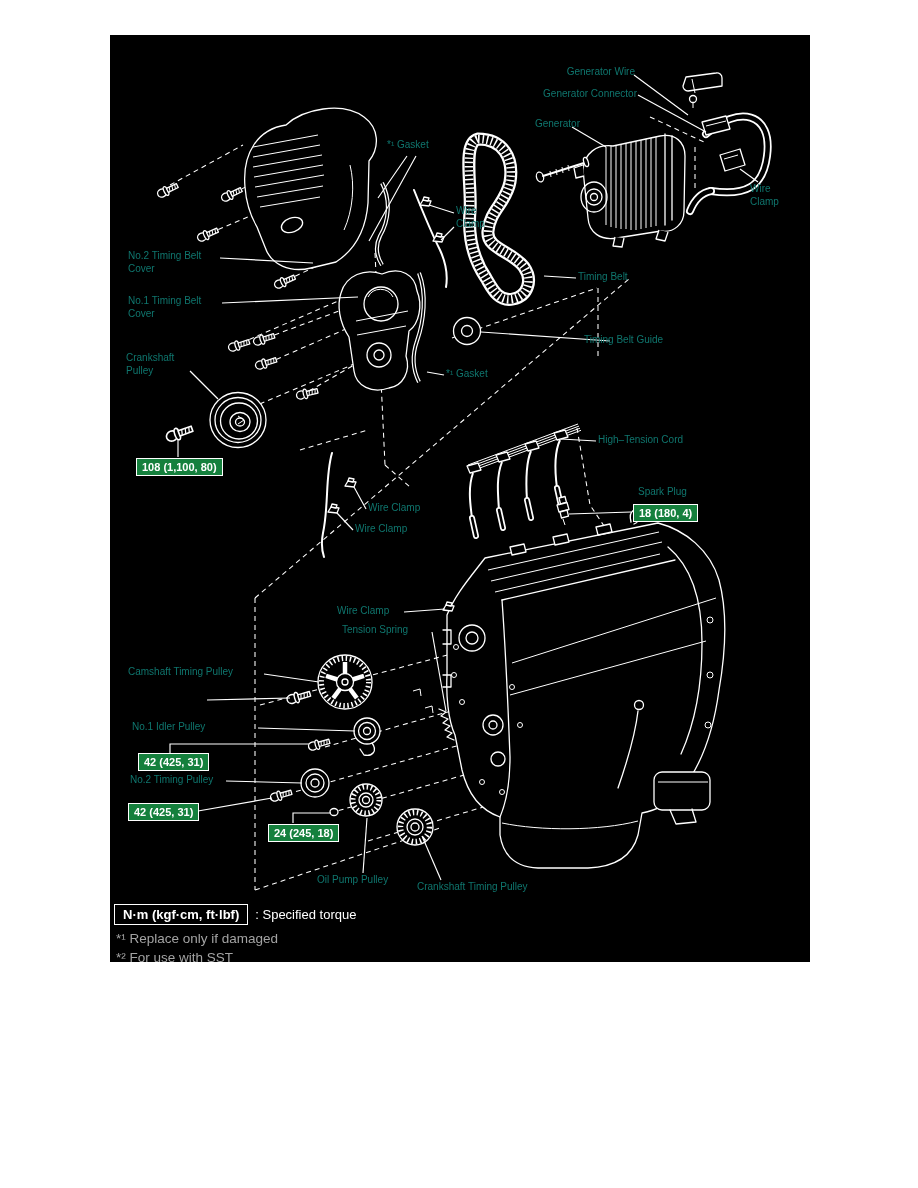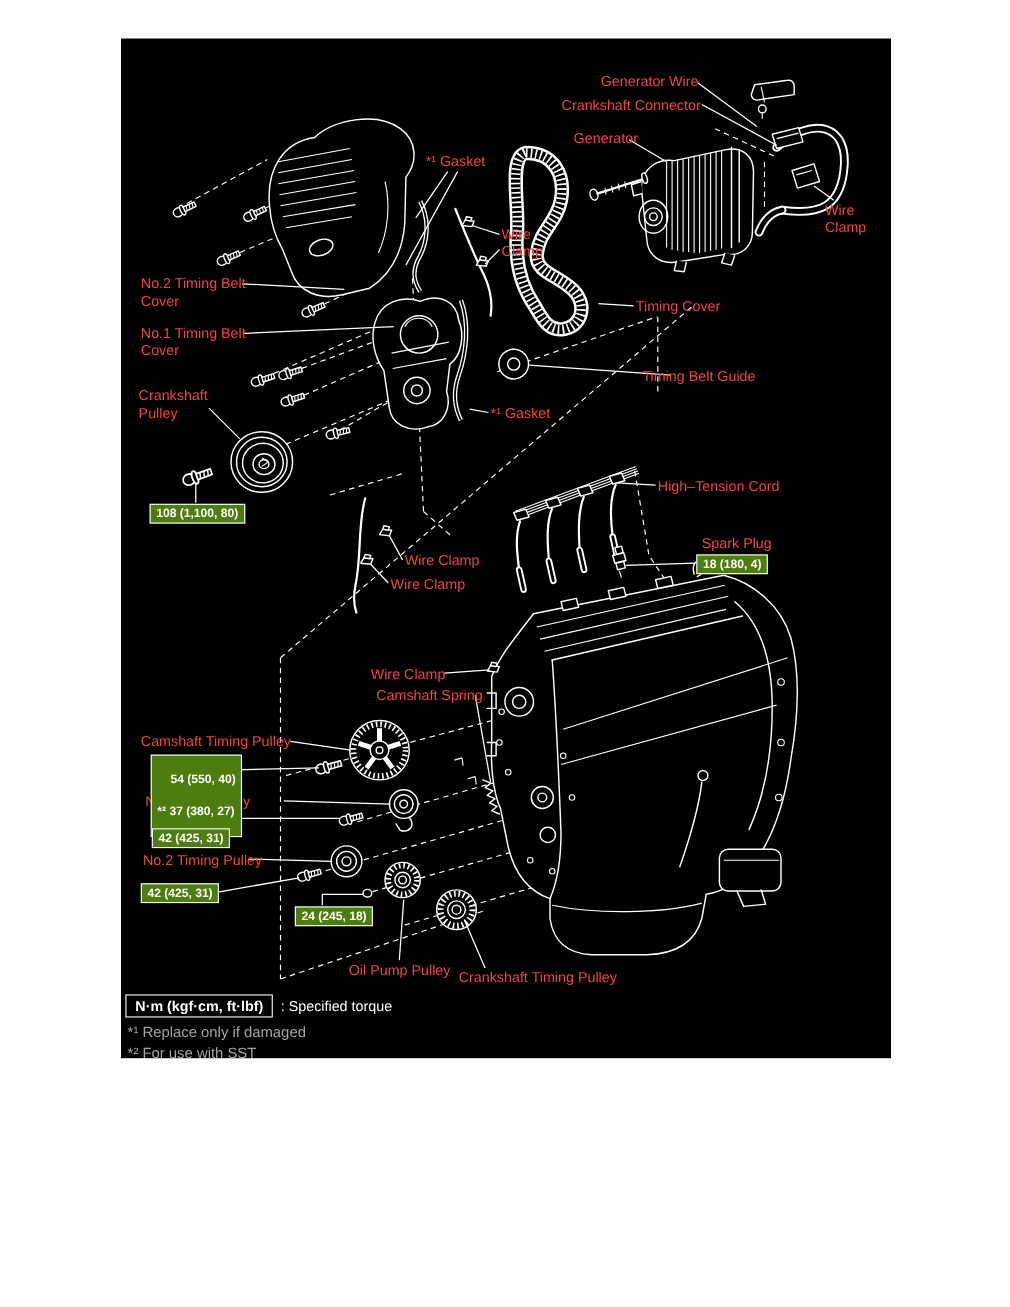--- a/index.html
+++ b/index.html
@@ -1,22 +1,22 @@
 <!DOCTYPE html>
 <html><head>
 <meta charset="utf-8">
 <style>
   html,body{margin:0;padding:0;background:#ffffff;}
   #page{position:relative;width:918px;height:1188px;background:#ffffff;overflow:hidden;
         font-family:"Liberation Sans",sans-serif;}
   #panel{position:absolute;left:110px;top:35px;width:700px;height:927px;background:#000000;}
   #art{position:absolute;left:0;top:0;}
-  .lbl{position:absolute;color:#ef4444;font-size:13px;line-height:1.25;white-space:pre-line;}
+  .lbl{position:absolute;color:#0f766e;font-size:10px;line-height:1.25;white-space:pre-line;}
   .r{text-align:right;}
-  .tq{position:absolute;color:#fff;background:#4d7c0f;border:1.6px solid #fff;
+  .tq{position:absolute;color:#fff;background:#15803d;border:1.6px solid #fff;
       font-size:11px;font-weight:bold;line-height:1.3;padding:1px 5px;white-space:pre-line;}
   .tq .in{padding-left:12px;}
   .legend{position:absolute;left:4px;top:869px;display:flex;align-items:center;gap:7px;
           color:#fff;font-size:13px;}
   .legend .ub{border:1.8px solid #fff;padding:2px 8px;font-weight:bold;white-space:nowrap;}
   .fn{position:absolute;color:#a3a3a3;font-size:13.5px;}
   
   .w{stroke:#fff;fill:none;stroke-width:1.3;stroke-linecap:round;stroke-linejoin:round;}
   .wf{stroke:#fff;fill:#000;stroke-width:1.3;stroke-linejoin:round;}
   .w2{stroke:#fff;fill:none;stroke-width:2;stroke-linecap:round;}
@@ -343,53 +343,49 @@
         <path class="ld" d="M60,719 L60,709 L199,709"></path>
         <path class="ld" d="M116,746 L192,748"></path>
         <path class="ld" d="M88,776 L162,763"></path>
         <path class="ld" d="M183,788 L183,778 L221,778"></path>
         <path class="ld" d="M253,838 L257,783"></path>
         <path class="ld" d="M331,845 L312,801"></path>
       </g>
     </svg>
 
     <div class="lbl r" style="left:405px;top:31px;width:120px">Generator Wire</div>
-    <div class="lbl r" style="left:390px;top:53px;width:137px">Crankshaft Connector</div>
+    <div class="lbl r" style="left:390px;top:53px;width:137px">Generator Connector</div>
     <div class="lbl r" style="left:395px;top:83px;width:75px">Generator</div>
     <div class="lbl" style="left:640px;top:148px">Wire
 Clamp</div>
     <div class="lbl" style="left:277px;top:104px">*¹ Gasket</div>
     <div class="lbl" style="left:346px;top:170px">Wire
 Clamp</div>
     <div class="lbl" style="left:18px;top:215px">No.2 Timing Belt
 Cover</div>
     <div class="lbl" style="left:18px;top:260px">No.1 Timing Belt
 Cover</div>
-    <div class="lbl" style="left:468px;top:236px">Timing Cover</div>
+    <div class="lbl" style="left:468px;top:236px">Timing Belt</div>
     <div class="lbl" style="left:474px;top:299px">Timing Belt Guide</div>
     <div class="lbl" style="left:16px;top:317px">Crankshaft
 Pulley</div>
     <div class="lbl" style="left:336px;top:333px">*¹ Gasket</div>
     <div class="lbl" style="left:488px;top:399px">High–Tension Cord</div>
     <div class="lbl" style="left:258px;top:467px">Wire Clamp</div>
     <div class="lbl" style="left:245px;top:488px">Wire Clamp</div>
     <div class="lbl" style="left:528px;top:451px">Spark Plug</div>
     <div class="lbl" style="left:227px;top:570px">Wire Clamp</div>
-    <div class="lbl" style="left:232px;top:589px">Camshaft Spring</div>
+    <div class="lbl" style="left:232px;top:589px">Tension Spring</div>
     <div class="lbl" style="left:18px;top:631px">Camshaft Timing Pulley</div>
     <div class="lbl" style="left:22px;top:686px">No.1 Idler Pulley</div>
     <div class="lbl" style="left:20px;top:739px">No.2 Timing Pulley</div>
     <div class="lbl" style="left:207px;top:839px">Oil Pump Pulley</div>
     <div class="lbl" style="left:307px;top:846px">Crankshaft Timing Pulley</div>
 
     <div class="tq" style="left:26px;top:423px">108 (1,100, 80)</div>
-    <div class="tq" style="left:27px;top:651px">
-      <div class="in">54 (550, 40)</div>
-      <div>*² 37 (380, 27)</div>
-    </div>
     <div class="tq" style="left:28px;top:718px">42 (425, 31)</div>
     <div class="tq" style="left:18px;top:768px">42 (425, 31)</div>
     <div class="tq" style="left:158px;top:789px">24 (245, 18)</div>
     <div class="tq" style="left:523px;top:469px">18 (180, 4)</div>
 
     <div class="legend">
       <span class="ub">N·m (kgf·cm, ft·lbf)</span>
       <span>: Specified torque</span>
     </div>
     <div class="fn" style="left:6px;top:896px">*¹ Replace only if damaged</div>

